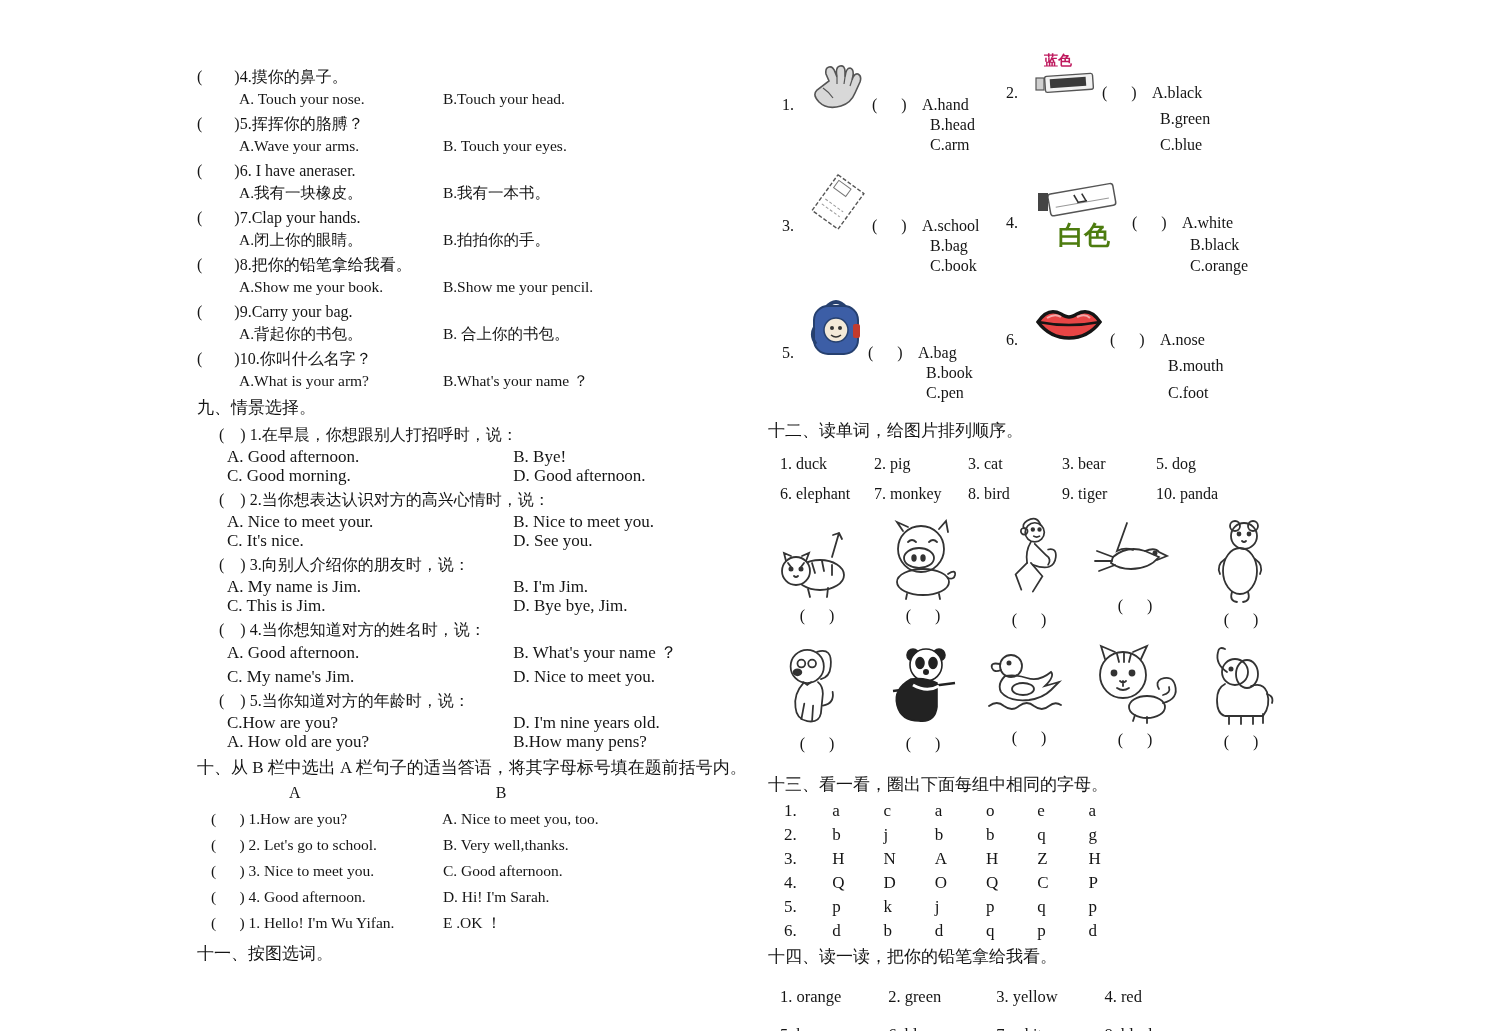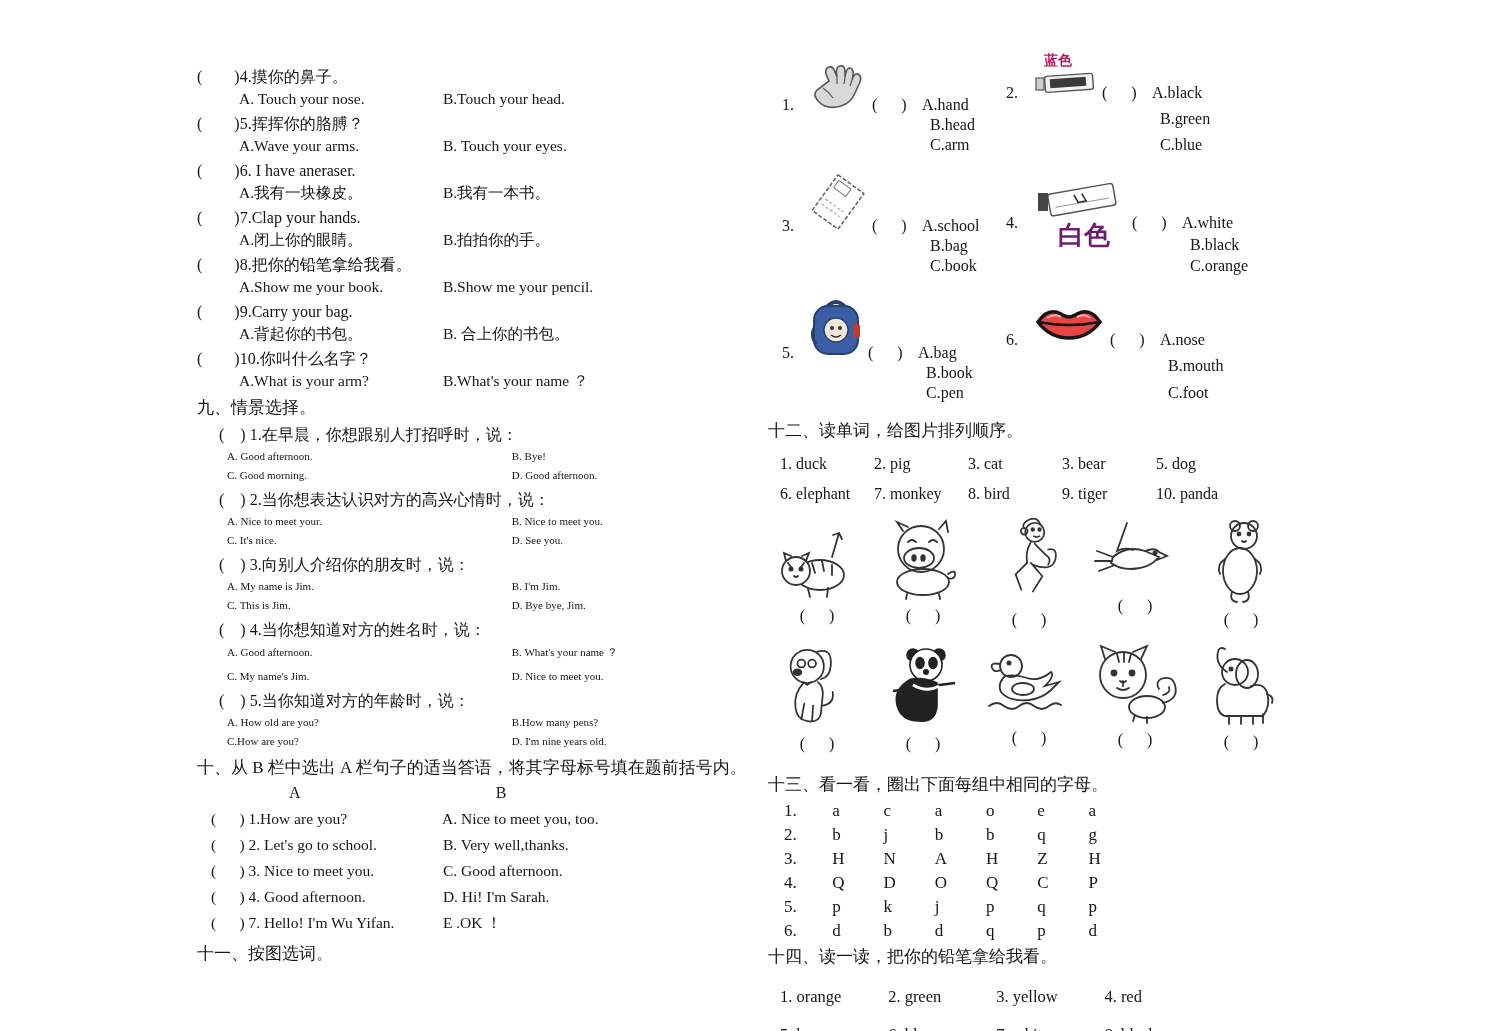--- a/index.html
+++ b/index.html
@@ -6,42 +6,42 @@
   .page{position:relative;width:1489px;height:1031px;background:#ffffff;
         font-family:"Liberation Serif","DejaVu Serif",serif;color:#151515;overflow:hidden;}
   
   .col-left{position:absolute;left:197px;top:66px;width:560px;}
   .qb{margin-bottom:2px;}
   .qb .stem{font-size:16px;line-height:22px;white-space:pre;}
   .qb .orow{margin:1px 0 4px 42px;font-size:15.5px;line-height:20px;}
   .qb .oL{display:inline-block;width:200px;}
   .sec{font-size:17px;line-height:24px;margin:5px 0 2px 0;font-weight:400;}
   .stem9{margin:4px 0 2px 22px;font-size:16px;line-height:21px;white-space:pre;}
-  .orow9{margin-left:30px;font-size:11px;line-height:19px;}
+  .orow9{margin-left:30px;font-size:17px;line-height:19px;}
   .o9L{display:inline-block;width:282px;}
   .abhead{margin:4px 0 0 92px;font-size:16px;}
   .abhead .bh{margin-left:192px;}
   .abrow{margin:7px 0 0 14px;font-size:15.5px;line-height:19px;}
   .abrow .aL{display:inline-block;width:228px;white-space:pre;}
   .s11{margin-top:10px;}
   
   .col-right{position:absolute;left:768px;top:62px;width:560px;}
   .picq-grid{display:grid;grid-template-columns:224px auto;row-gap:18px;margin-left:14px;}
   .picq{display:grid;grid-template-columns:22px max-content 50px max-content;
         font-size:16px;line-height:20px;align-items:end;}
   .picq .pnum{grid-row:1;grid-column:1;}
   .picq .pimg{grid-row:1;grid-column:2;position:relative;padding:0 5px;justify-self:center;}
   .picq .pparen{grid-row:1;grid-column:3;white-space:pre;}
   .picq .pA{grid-row:1;grid-column:4;}
   .picq .pB{grid-row:2;grid-column:4;padding-left:8px;}
   .picq .pC{grid-row:3;grid-column:4;padding-left:8px;}
   .lbl-blue{position:absolute;top:-18px;left:16px;font-weight:bold;font-size:14px;
             font-family:"Liberation Sans",sans-serif;color:#be185d;}
   .lbl-white{position:absolute;bottom:-12px;left:30px;font-weight:bold;font-size:26px;
-            font-family:"Liberation Sans",sans-serif;color:#701a75;white-space:nowrap;}
+            font-family:"Liberation Sans",sans-serif;color:#4d7c0f;white-space:nowrap;}
   .raised{padding-bottom:12px;}
   .s12t{margin-top:16px;}
   .wrow{margin:12px 0 0 12px;font-size:16px;}
   .wrow span{display:inline-block;width:90px;}
   .arow{display:flex;gap:8px;margin-top:14px;}
   .acell{width:98px;text-align:center;}
   .acell svg{display:block;margin:0 auto;}
   .aparen{margin-top:6px;font-size:16px;white-space:pre;}
   .s13t{margin-top:20px;}
   .lrow{margin:3px 0 0 16px;font-size:17px;line-height:21px;}
@@ -150,26 +150,26 @@
         <span class="o9R">B. What's your name ？</span>
       </div>
       <div class="orow9" style="margin-top:5px;">
         <span class="o9L">C. My name's Jim.</span>
         <span class="o9R">D. Nice to meet you.</span>
       </div>
     </div>
     <div>
       <div class="stem9">(    ) 5.当你知道对方的年龄时，说：</div>
       <div class="orow9">
+        <span class="o9L">C.How are you?</span>
+        <span class="o9R">D. I'm nine years old.</span>
+      </div>
+      <div class="orow9">
         <span class="o9L">A. How old are you?</span>
         <span class="o9R">B.How many pens?</span>
-      </div>
-      <div class="orow9">
-        <span class="o9L">C.How are you?</span>
-        <span class="o9R">D. I'm nine years old.</span>
       </div>
     </div>
 
     <div class="sec">十、从 B 栏中选出 A 栏句子的适当答语，将其字母标号填在题前括号内。</div>
     <div class="abhead">
       <span class="ah">A</span>
       <span class="bh">B</span>
     </div>
     <div class="abrow">
       <span class="aL">(      ) 1.How are you?</span>
@@ -181,21 +181,21 @@
     </div>
     <div class="abrow">
       <span class="aL">(      ) 3. Nice to meet you.</span>
       <span class="aR">C. Good afternoon.</span>
     </div>
     <div class="abrow">
       <span class="aL">(      ) 4. Good afternoon.</span>
       <span class="aR">D. Hi! I'm Sarah.</span>
     </div>
     <div class="abrow">
-      <span class="aL">(      ) 7. Hello! I'm Wu Yifan.</span>
+      <span class="aL">(      ) 1. Hello! I'm Wu Yifan.</span>
       <span class="aR">E .OK ！</span>
     </div>
 
     <div class="sec s11">十一、按图选词。</div>
   </div>
 
   <div class="col-right">
 
     <div class="picq-grid">
 

